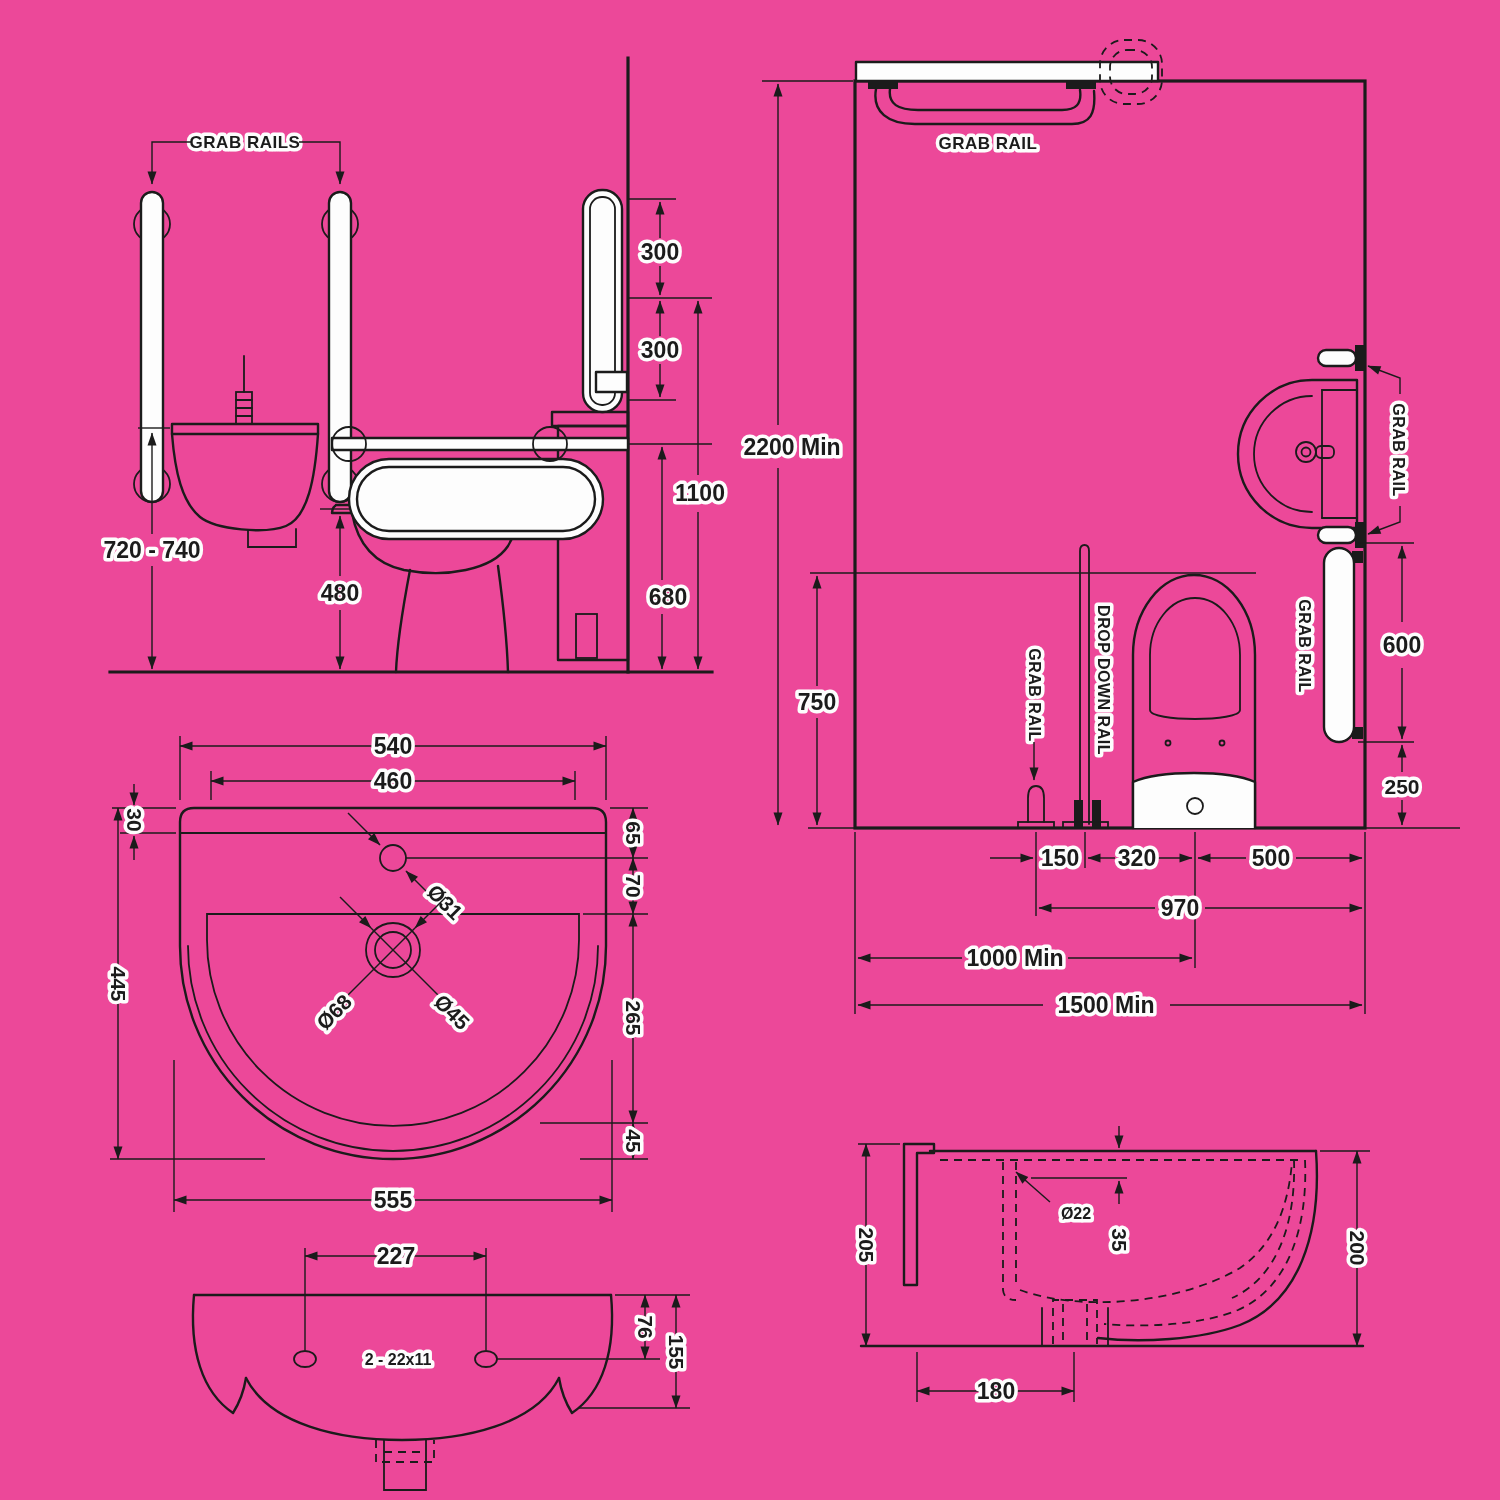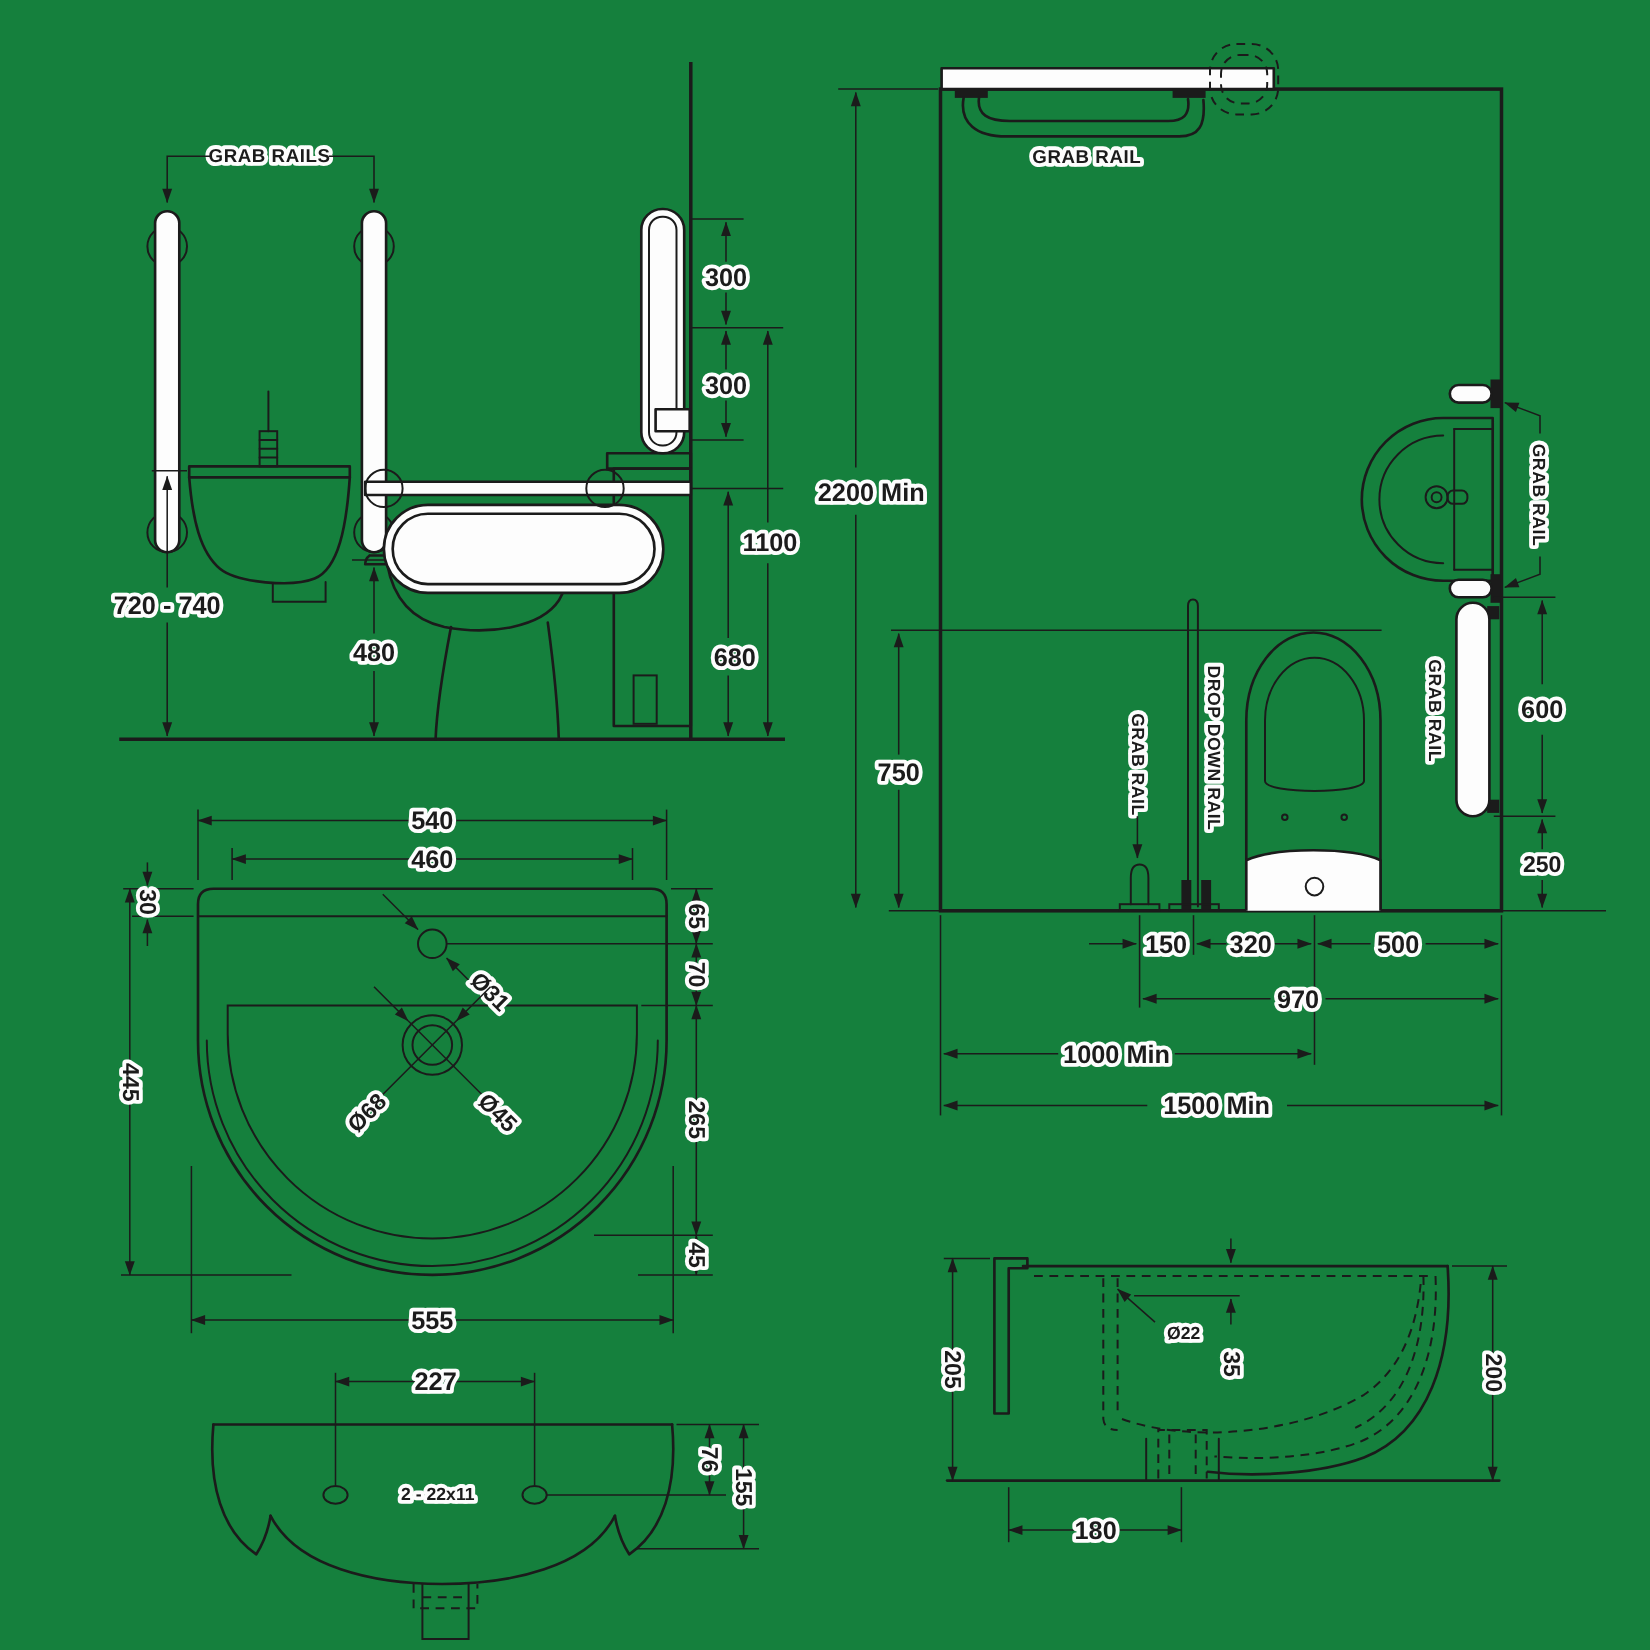--- a/index.html
+++ b/index.html
@@ -1,16 +1,16 @@
 <!DOCTYPE html>
 <html><head>
 <meta charset="utf-8">
 <style>
   html,body{margin:0;padding:0;background:#ffffff;}
-  .page{width:1500px;height:1500px;background:#15803d;position:relative;overflow:hidden;}
+  .page{width:1500px;height:1500px;background:#ec4899;position:relative;overflow:hidden;}
   svg{display:block;}
   svg text{
     font-family:"Liberation Sans","DejaVu Sans",sans-serif;
     fill:#1b1b1b;
     font-weight:700;
     text-anchor:middle;
     dominant-baseline:central;
     paint-order:stroke;
     stroke:#fdfdfd;
     stroke-width:7px;

